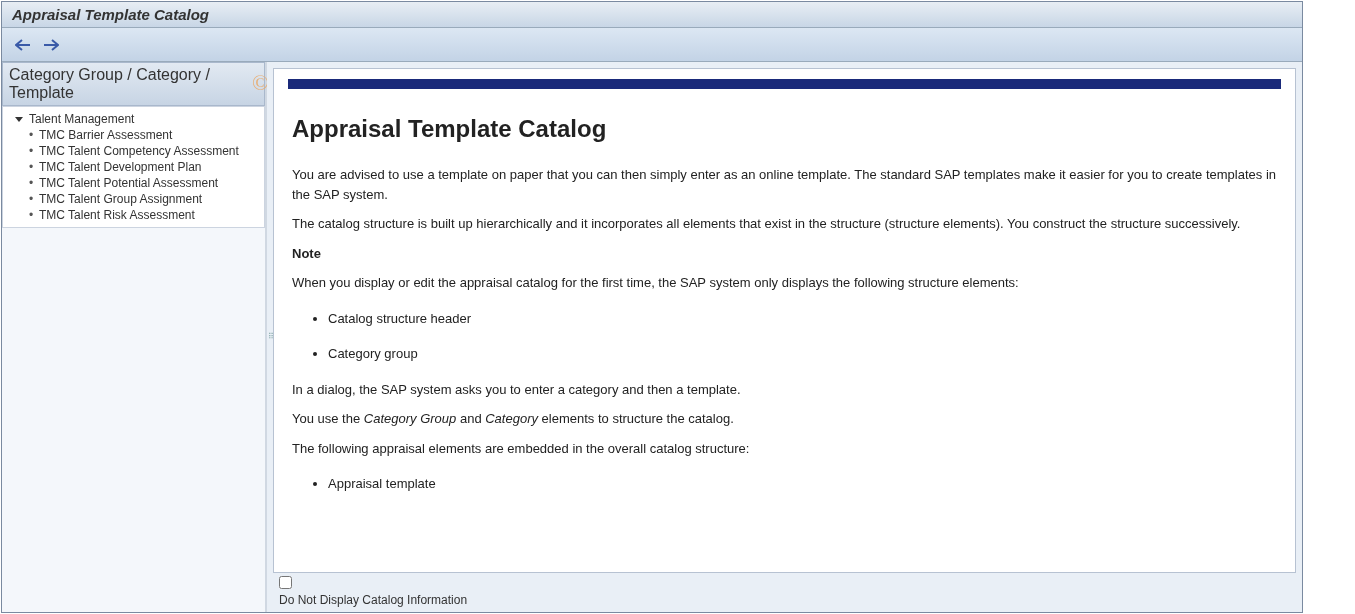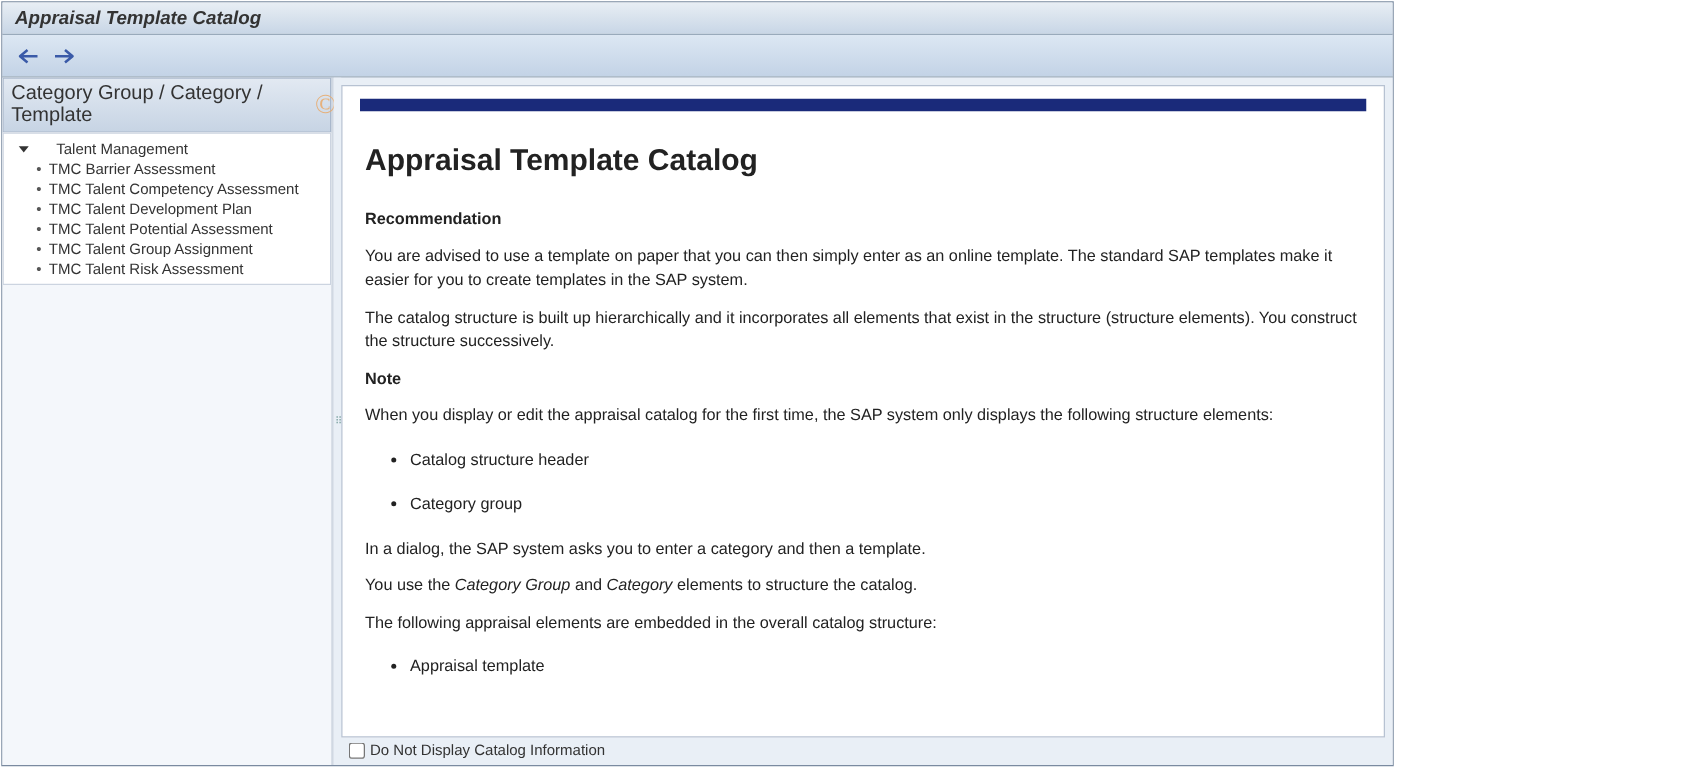--- a/index.html
+++ b/index.html
@@ -1,44 +1,44 @@
 <!DOCTYPE html>
 <html><head>
 <meta charset="utf-8">
 <style>
   * { box-sizing: border-box; margin: 0; padding: 0; }
   html, body { width: 1355px; height: 614px; font-family: Arial, Helvetica, sans-serif; font-size: 12px; background: #fff; overflow: hidden; }
-  .app-border { border: 1px solid #7a8aa0; width: 1114px; height: 612px; margin: 1px; display: flex; flex-direction: column; }
+  .app-border { border: 1px solid #7a8aa0; width: 1302px; height: 612px; margin: 1px; display: flex; flex-direction: column; }
   .titlebar { background: linear-gradient(#e8eef4,#c8d6e6); border-bottom: 1px solid #9ab; padding: 4px 10px; font-size: 15px; font-weight: bold; font-style: italic; color: #333; }
   .toolbar { background: linear-gradient(#dce7f3,#c3d3e6); height: 34px; display: flex; align-items: center; padding: 0 12px; gap: 10px; border-bottom: 1px solid #9ab; position: relative; }
   .toolbar .arrow-btn { width: 18px; height: 16px; display: flex; align-items: center; justify-content: center; cursor: pointer; }
   .toolbar svg { stroke: #3a5aa8; fill: #3a5aa8; }
   .body-area { flex: 1; display: flex; background: #e9eff6; overflow: hidden; }
   .sidebar { width: 265px; display: flex; flex-direction: column; background: #f4f7fb; border-right: 2px solid #d0d8e2; }
   .sidebar-header { background: linear-gradient(#e2e9f2,#c7d4e4); border: 1px solid #a9b8cc; padding: 3px 6px; font-size: 16px; color: #333; }
   .tree { padding: 4px 4px; background: #fff; flex: 0 0 auto; border: 1px solid #ccd4e0; }
-  .tree-item { display: flex; align-items: center; gap: 20px; padding: 1px 2px; color: #333; cursor: pointer; }
+  .tree-item { display: flex; align-items: center; gap: 4px; padding: 1px 2px; color: #333; cursor: pointer; }
   .tree-item.parent { }
   .tree-item.child { padding-left: 32px; position: relative; }
   .tree-item.child::before { content: "•"; position: absolute; left: 22px; color: #555; }
   .caret { width: 0; height: 0; border-top: 5px solid #333; border-left: 4px solid transparent; border-right: 4px solid transparent; margin-left: 6px; margin-right: 2px; }
   .splitter { width: 6px; background: #e9eff6; position: relative; }
   .splitter .grip { position: absolute; top: 50%; left: 1px; transform: translateY(-50%); color: #8aa; font-size: 8px; line-height: 4px; letter-spacing: -2px; }
   .main { flex: 1; display: flex; flex-direction: column; background: #e9eff6; padding: 6px 6px 2px 0; }
   .content-container { flex: 1; background: #fff; border: 1px solid #b7c2d2; position: relative; display: flex; }
   .content-scroll { flex:1; overflow-y: scroll; }
   .blue-bar { height: 10px; background: #1a2a7a; margin: 10px 14px 0 14px; }
   .doc { padding: 10px 18px 18px 18px; color: #222; line-height: 1.5; }
   .doc h1 { font-size: 24px; font-weight: bold; margin: 12px 0 18px 0; }
   .doc p { margin: 10px 0; font-size: 13px; }
   .doc strong { font-weight: bold; }
   .doc em { font-style: italic; }
   .doc ul { margin: 8px 0 8px 36px; }
   .doc li { margin: 16px 0; font-size: 13px; }
-  .checkbox-row { padding: 3px 6px; font-size: 12px; display: flex; align-items: center; gap: 4px; color: #333; }
+  .checkbox-row { padding: 3px 6px; font-size: 12px; display: flex; gap: 4px; color: #333; flex-direction: column; }
   .checkbox-row input { width: 13px; height: 13px; }
   .watermark { position: absolute; left: 250px; top: 42px; font-size: 22px; color: #e8ac70; opacity: 0.9; font-family: Georgia, serif; pointer-events:none; }
   
   .content-scroll::-webkit-scrollbar { width: 16px; }
   .content-scroll::-webkit-scrollbar-track { background: #eef2f7; }
   .content-scroll::-webkit-scrollbar-thumb { background: #c7d1df; border: 1px solid #aeb9c9; }
 </style>
 </head>
 <body>
 
@@ -89,21 +89,20 @@
     </div>
     <div class="splitter">
         <div class="grip">⠿</div>
       </div>
     <div class="main">
       <div class="content-container">
         <div class="content-scroll">
           <div class="blue-bar"></div>
           <div class="doc">
             <h1>Appraisal Template Catalog</h1>
-            <p><strong>Recommendation</strong></p>
             <p>You are advised to use a template on paper that you can then simply enter as an online template. The standard SAP templates make it easier for you to create templates in the SAP system.</p>
             <p>The catalog structure is built up hierarchically and it incorporates all elements that exist in the structure (structure elements). You construct the structure successively.</p>
             <p><strong>Note</strong></p>
             <p>When you display or edit the appraisal catalog for the first time, the SAP system only displays the following structure elements:</p>
             <ul>
               <li>Catalog structure header</li>
               <li>Category group</li>
             </ul>
             <p>In a dialog, the SAP system asks you to enter a category and then a template.</p>
             <p>

